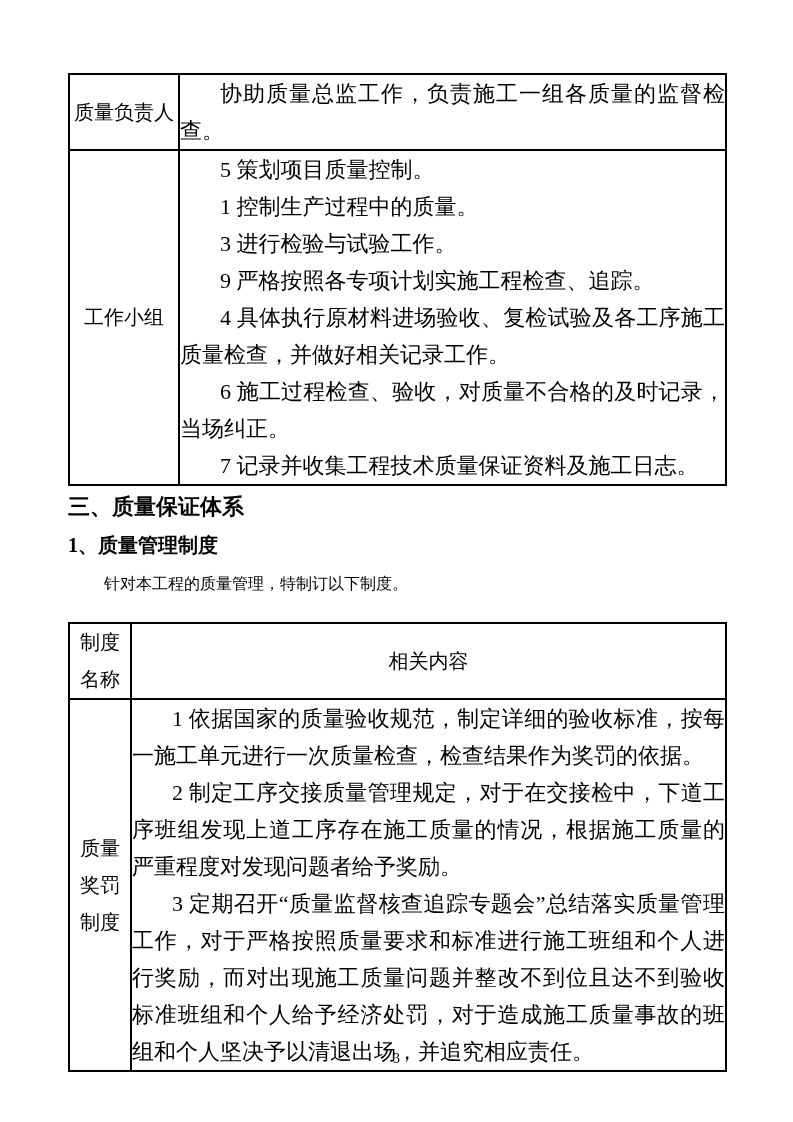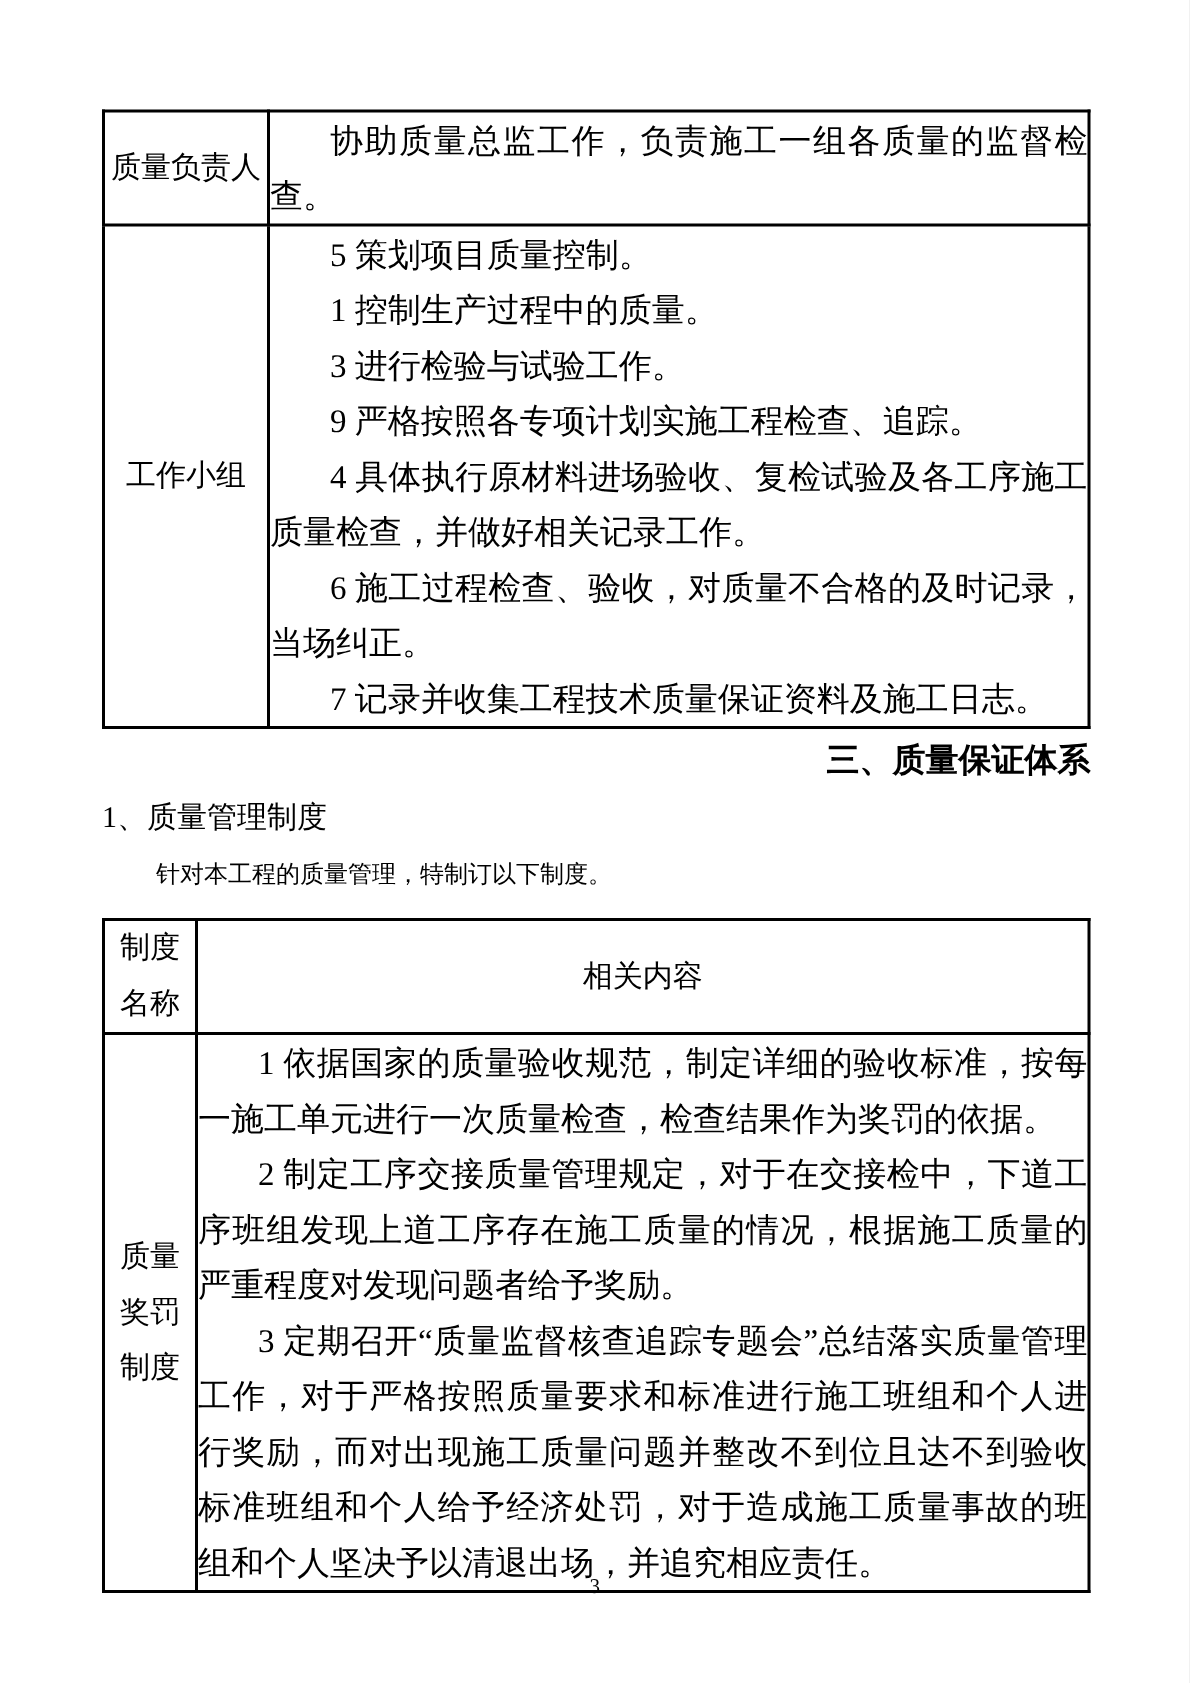--- a/index.html
+++ b/index.html
@@ -53,35 +53,34 @@
     text-align: center;
     font-size: 20px;
     line-height: 37px;
   }
   .heading-l1 {
     font-family: "Liberation Sans", "DejaVu Sans", sans-serif;
     font-size: 22px;
     font-weight: bold;
     margin: 7px 0 0 0;
     line-height: 28px;
-    text-align: right;
   }
   .heading-l2 {
     font-size: 20px;
-    font-weight: normal;
+    font-weight: bold;
     margin: 10px 0 0 0;
     line-height: 28px;
   }
   .intro-para {
     font-size: 16px;
     margin: 11px 0 0 0;
     line-height: 28px;
     text-indent: 36px;
   }
-  .t2 { margin-top: 14px; }
+  .t2 { margin-top: 24px; }
   .page-number {
     position: absolute;
     left: 0;
     right: 0;
     top: 1050px;
     text-align: center;
     font-size: 14px;
     line-height: 18px;
   }
 </style>

